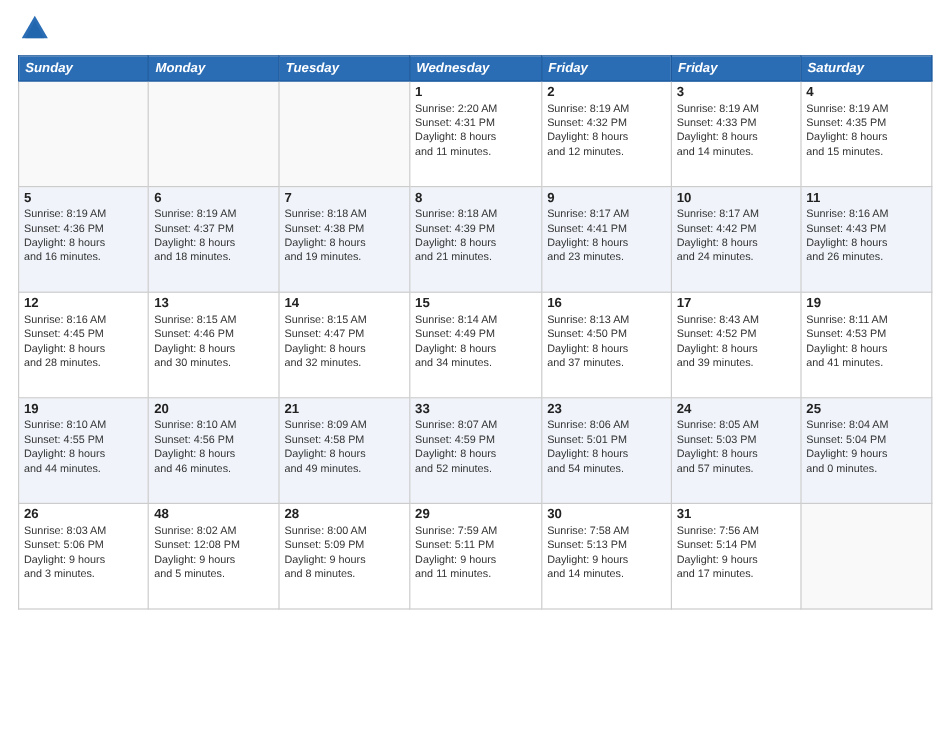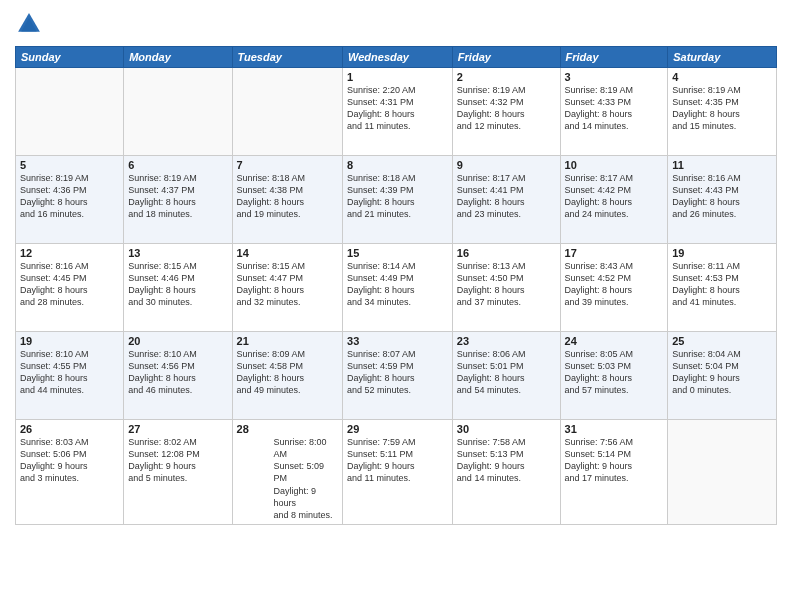--- a/index.html
+++ b/index.html
@@ -315,29 +315,29 @@
         </tr>
         <tr>
           <td>
             <span class="day-num">26</span>
             <div class="day-info" style="white-space: pre-line;">Sunrise: 8:03 AM
 Sunset: 5:06 PM
 Daylight: 9 hours
 and 3 minutes.</div>
           </td>
           <td>
-            <span class="day-num">27</span>
+            <span class="day-num">48</span>
             <div class="day-info" style="white-space: pre-line;">Sunrise: 8:02 AM
 Sunset: 12:08 PM
 Daylight: 9 hours
 and 5 minutes.</div>
           </td>
           <td>
             <span class="day-num">28</span>
-            <div class="day-info" style="white-space: pre-line; margin-left: 37px;">Sunrise: 8:00 AM
+            <div class="day-info" style="white-space: pre-line;">Sunrise: 8:00 AM
 Sunset: 5:09 PM
 Daylight: 9 hours
 and 8 minutes.</div>
           </td>
           <td>
             <span class="day-num">29</span>
             <div class="day-info" style="white-space: pre-line;">Sunrise: 7:59 AM
 Sunset: 5:11 PM
 Daylight: 9 hours
 and 11 minutes.</div>

